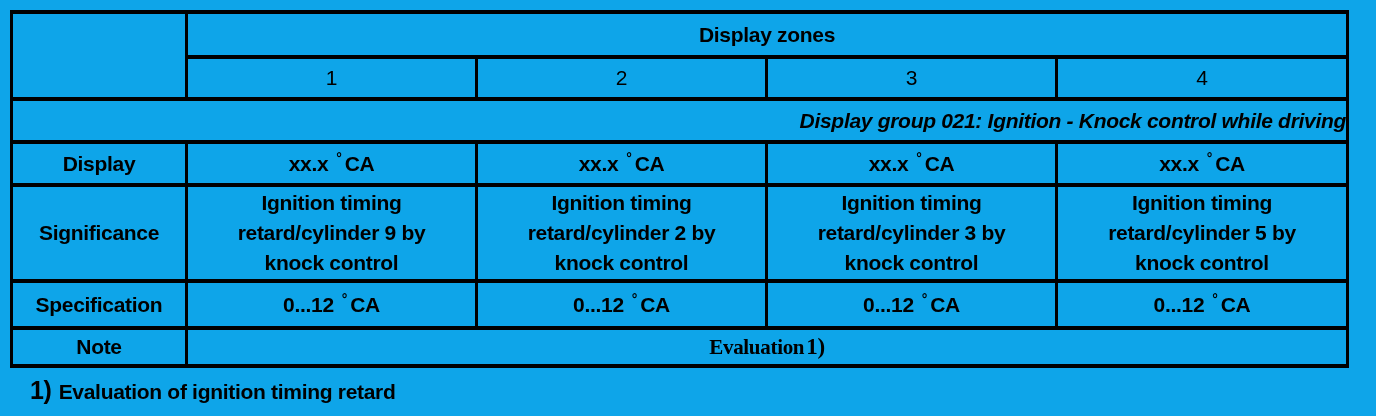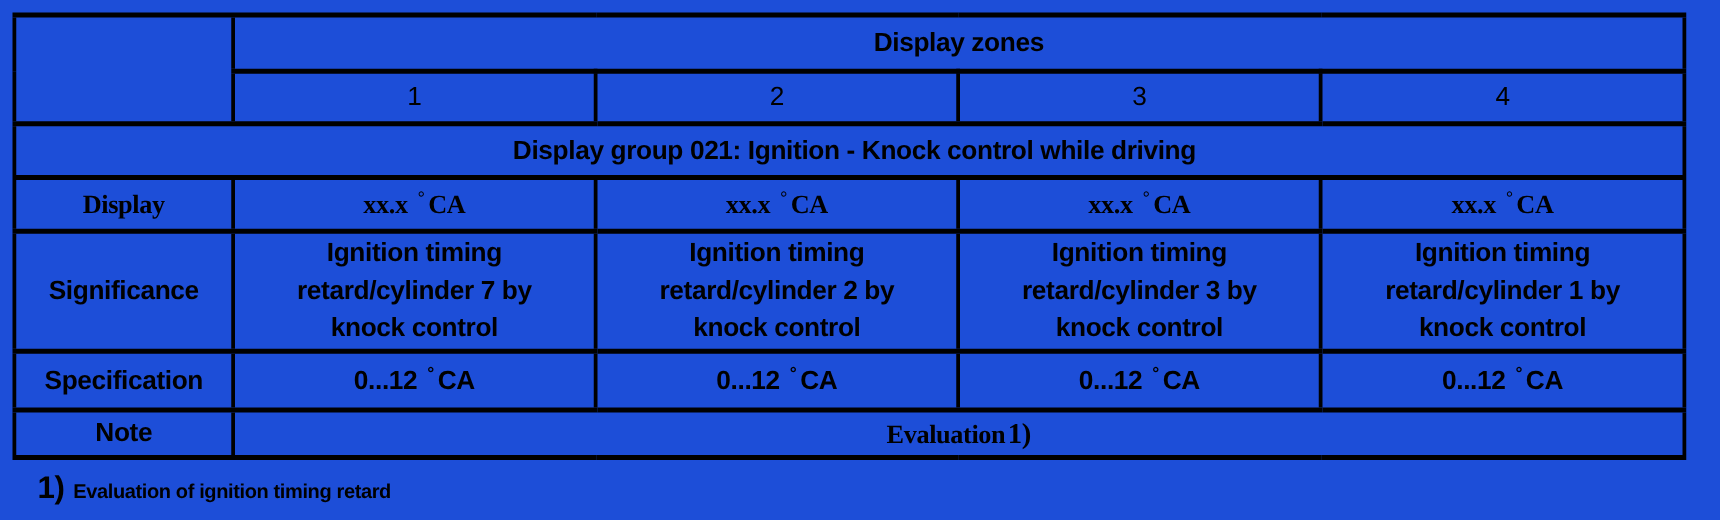--- a/index.html
+++ b/index.html
@@ -4,21 +4,21 @@
 <style>
   html, body {
     margin: 0;
     padding: 0;
     background: #ffffff;
   }
   .page {
     position: relative;
     width: 1376px;
     height: 416px;
-    background: #1d4ed8;
+    background: #0ea5e9;
     color: #000000;
     font-family: "Liberation Sans", sans-serif;
     overflow: hidden;
   }
   table.spec-table {
     position: absolute;
     left: 10px;
     top: 10px;
     border-collapse: collapse;
     table-layout: fixed;
@@ -30,22 +30,22 @@
     text-align: center;
     vertical-align: middle;
     font-weight: bold;
     font-size: 21px;
     letter-spacing: -0.3px;
     padding: 0;
     overflow: hidden;
   }
   tr.r-zones td.zones-h   { height: 41px; }
   tr.r-nums td            { height: 38px; font-weight: normal; }
-  tr.r-group td           { height: 39px; text-align: center; padding-left: 8px; }
-  tr.r-display td         { height: 39px; font-family: Liberation Serif, serif; }
+  tr.r-group td           { height: 39px; text-align: right; padding-left: 8px; font-style: italic; }
+  tr.r-display td         { height: 39px; }
   tr.r-signif td          { height: 92px; }
   tr.r-spec td            { height: 43px; }
   tr.r-note td            { height: 34px; }
   td.note-span {
     text-align: left;
     padding-left: 345px;
     font-family: Liberation Serif, serif;
   }
   .sig-line {
     display: block;
@@ -69,21 +69,21 @@
     font-weight: bold;
     font-size: 21px;
     letter-spacing: -0.3px;
     white-space: nowrap;
   }
   .footnote .fn-ref {
     font-size: 25px;
     margin-right: 7px;
   }
   .footnote .fn-text {
-    font-size: 16px;
+    font-size: 21px;
   }
 </style>
 </head>
 <body>
 
 <div class="page">
 
   <table class="spec-table">
     <colgroup>
       <col style="width:175px">
@@ -123,36 +123,36 @@
       </td>
       <td>
         <span>xx.x</span><span class="deg">°</span><span>CA</span>
       </td>
     </tr>
 
     <tr class="r-signif">
       <td>Significance</td>
       <td>
         <span class="sig-line">Ignition timing</span>
-        <span class="sig-line">retard/cylinder 7 by</span>
+        <span class="sig-line">retard/cylinder 9 by</span>
         <span class="sig-line">knock control</span>
       </td>
       <td>
         <span class="sig-line">Ignition timing</span>
         <span class="sig-line">retard/cylinder 2 by</span>
         <span class="sig-line">knock control</span>
       </td>
       <td>
         <span class="sig-line">Ignition timing</span>
         <span class="sig-line">retard/cylinder 3 by</span>
         <span class="sig-line">knock control</span>
       </td>
       <td>
         <span class="sig-line">Ignition timing</span>
-        <span class="sig-line">retard/cylinder 1 by</span>
+        <span class="sig-line">retard/cylinder 5 by</span>
         <span class="sig-line">knock control</span>
       </td>
     </tr>
 
     <tr class="r-spec">
       <td>Specification</td>
       <td>
         <span>0...12</span><span class="deg">°</span><span>CA</span>
       </td>
       <td>

